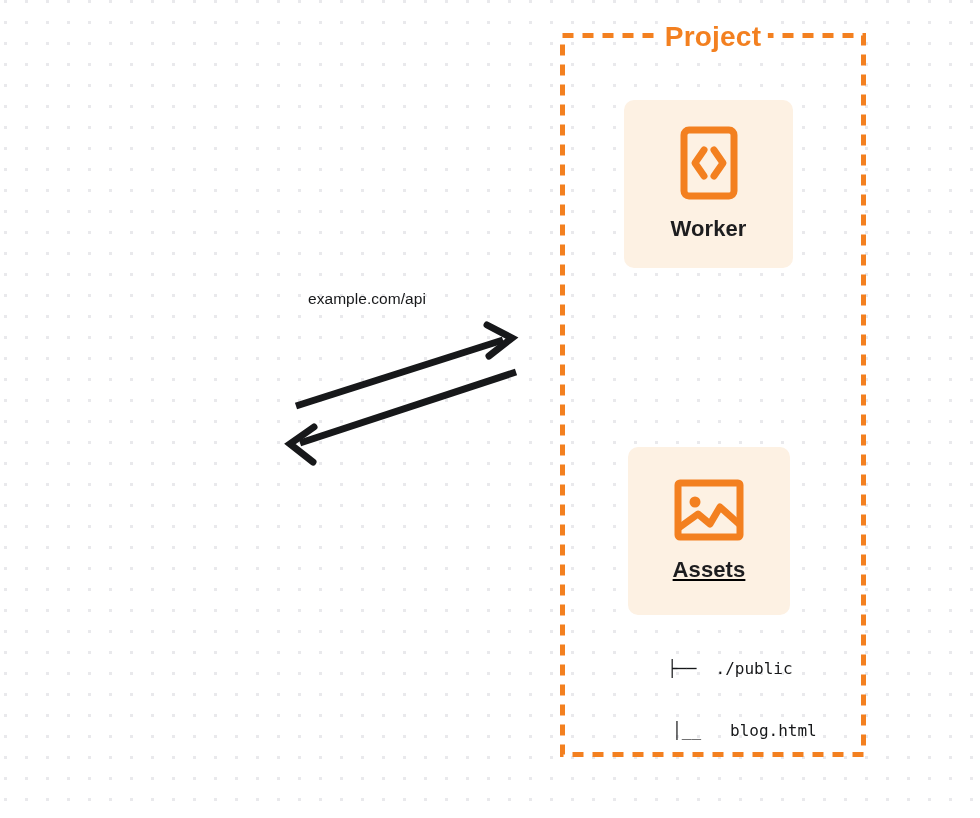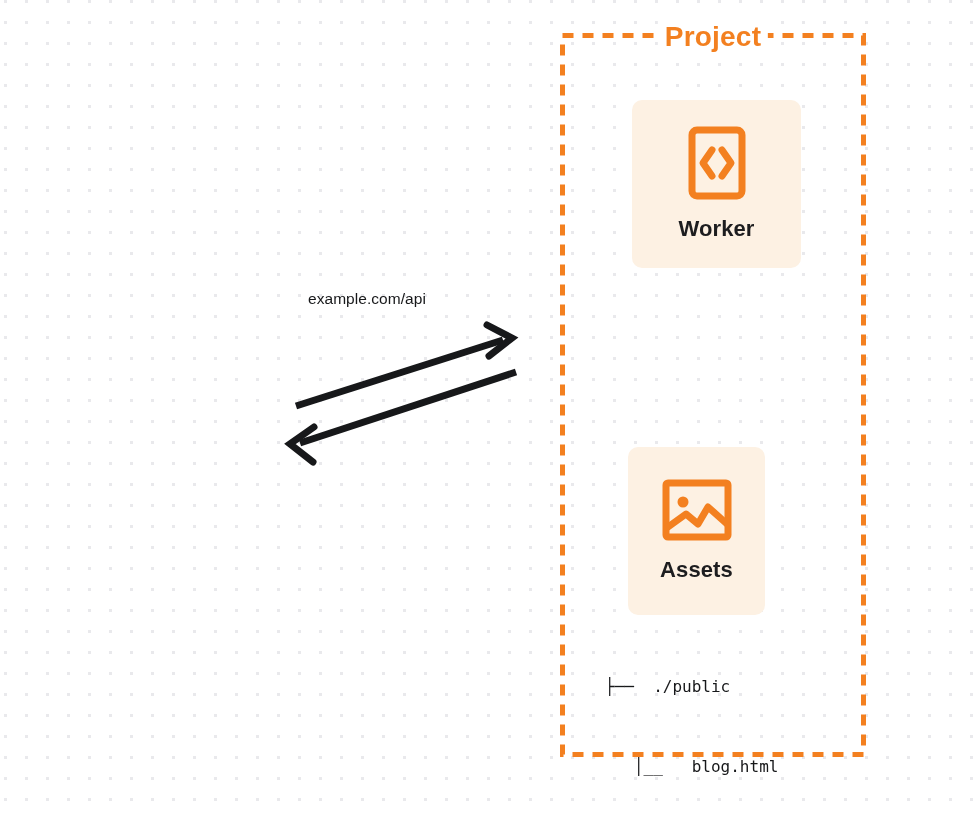--- a/index.html
+++ b/index.html
@@ -94,30 +94,31 @@
   .service-card {
     position: absolute;
     background: #fdf1e3;
     border-radius: 10px;
     display: flex;
     flex-direction: column;
     align-items: center;
     justify-content: center;
   }
   #worker-card {
-    left: 72px;
+    left: 64px;
     top: 67px;
     width: 169px;
     height: 168px;
   }
   #assets-card {
     left: 68px;
     top: 414px;
-    width: 137px;
+    width: 162px;
     height: 168px;
+    text-decoration: underline;
   }
   .service-card .card-icon {
     display: block;
     margin-bottom: 16px;
   }
   .service-card .card-label {
     font-size: 22px;
     font-weight: bold;
     color: #1d1d1f;
     letter-spacing: 0.1px;
@@ -130,22 +131,21 @@
     top: 585px;
     width: 250px;
     font-family: "DejaVu Sans Mono", monospace;
     font-size: 16px;
     line-height: 20.5px;
     color: #17181a;
     white-space: pre;
   }
   #asset-file-tree .tree-row {
     display: block;
-    text-align: left;
-    margin-top: 18px;
+    text-align: center;
   }
 </style>
 </head>
 <body>
 
 <div id="canvas">
 
 
   <div id="connector-label">example.com/api</div>
 

